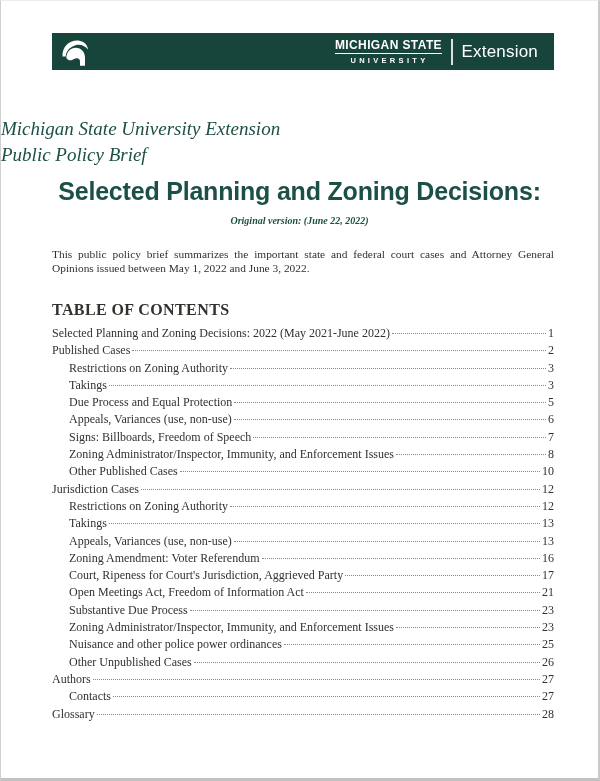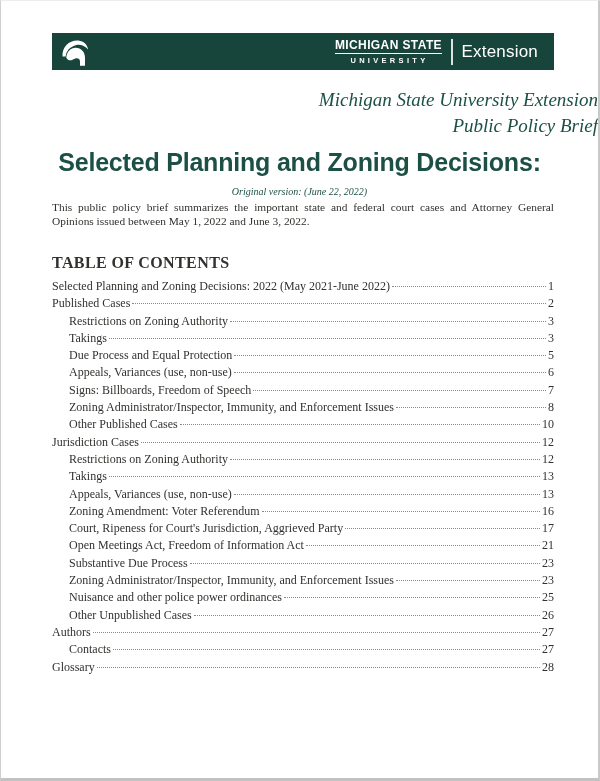--- a/index.html
+++ b/index.html
@@ -47,35 +47,35 @@
     font-size:7.5px;font-weight:bold;letter-spacing:3.3px;line-height:9px;
     margin-top:2px;white-space:nowrap;text-indent:2px;
   }
   .brand-divider{width:1.5px;height:26px;background:rgba(255,255,255,.85);}
   .ext{
     font-family:"Liberation Sans",sans-serif;font-size:17px;font-weight:400;
     letter-spacing:.2px;white-space:nowrap;
   }
   
   .masthead{
-    margin-top:86px;text-align:right;color:var(--title-green);
-    font-style:italic;font-size:19px;line-height:26px;font-weight:500;padding-left:48px;
+    margin-top:115px;text-align:left;color:var(--title-green);
+    font-style:italic;font-size:19px;line-height:26px;font-weight:500;
   }
   .doc-title{
     margin-top:8px;text-align:center;color:var(--title-green);
     font-family:"Liberation Sans",sans-serif;font-weight:bold;
     font-size:25px;line-height:30px;letter-spacing:-.2px;
   }
   .version-note{
     margin-top:9px;text-align:center;color:var(--title-green);
-    font-style:italic;font-weight:normal;font-size:10px;
+    font-style:italic;font-weight:bold;font-size:10px;
   }
   
   .intro{
-    margin:4px 47px 0 51px;width:502px;
+    margin:22px 47px 0 51px;width:502px;
     color:var(--ink);font-size:11.4px;line-height:13.5px;
     text-align:justify;
   }
   
   .toc-heading{
     margin:26px 1px 0 51px;
     color:var(--ink);font-weight:bold;font-size:16px;letter-spacing:.4px;
   }
   .toc{
     margin:6px 47px 0 51px;width:502px;

